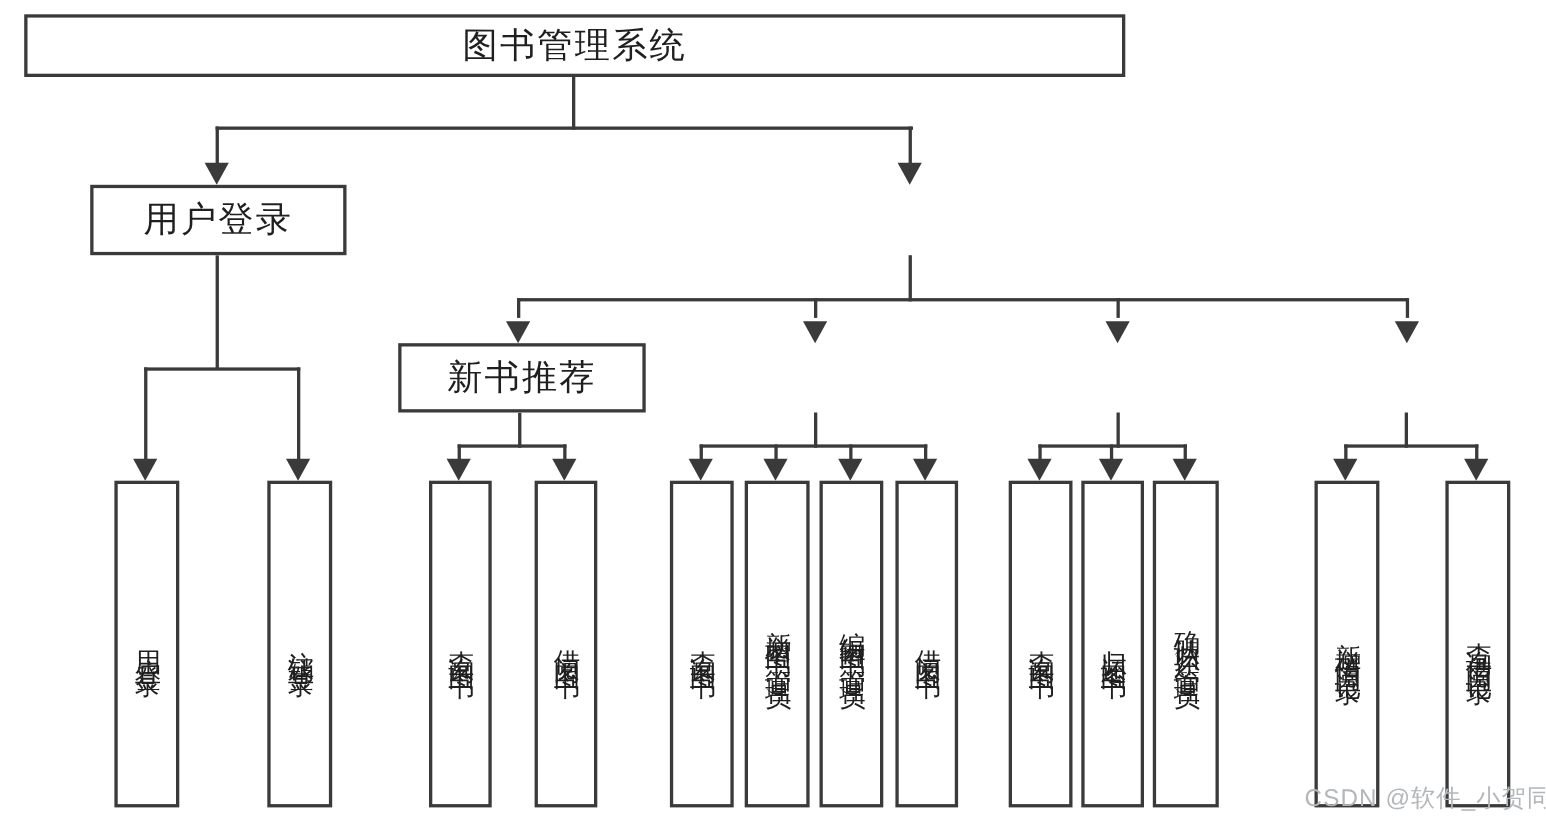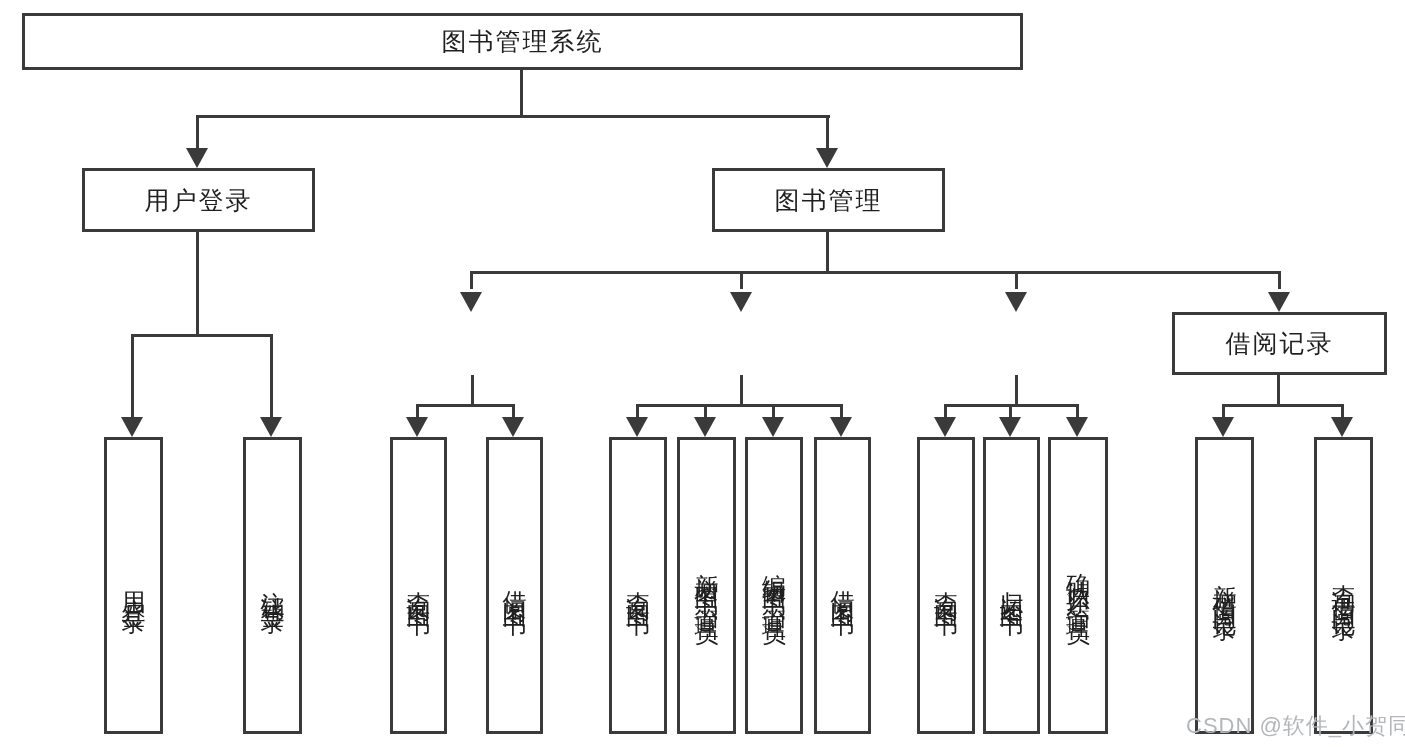--- a/index.html
+++ b/index.html
@@ -4,21 +4,21 @@
 <style>
   html,body{margin:0;padding:0;background:#ffffff;}
   .canvas{
     position:relative;width:1405px;height:747px;background:#ffffff;
     font-family:"Liberation Sans","DejaVu Sans",sans-serif;color:#222222;overflow:hidden;
   }
   .node{
     position:absolute;box-sizing:border-box;border:3px solid #3a3a3a;background:#ffffff;
     display:flex;align-items:center;justify-content:center;
   }
-  .node .lbl{font-size:25px;letter-spacing:2px;color:#1f1f1f;white-space:nowrap;}
+  .node .lbl{font-size:32px;letter-spacing:2px;color:#1f1f1f;white-space:nowrap;}
   .vnode .lbl{
     writing-mode:vertical-rl;text-orientation:mixed;
     font-size:24px;letter-spacing:7px;line-height:1;white-space:normal;
   }
   .line{position:absolute;background:#3a3a3a;}
   .line.v{width:3px;}
   .line.h{height:3px;}
   .arrow{
     position:absolute;width:0;height:0;
     border-left:11px solid transparent;border-right:11px solid transparent;
@@ -93,26 +93,23 @@
   <div class="arrow" style="left:1212px;top:417px"></div>
   <div class="arrow" style="left:1331px;top:417px"></div>
 
   <div class="node" style="left:22px;top:13px;width:1001px;height:57px">
     <span class="lbl">图书管理系统</span>
   </div>
 
   <div class="node" style="left:82px;top:168px;width:233px;height:64px">
     <span class="lbl">用户登录</span>
   </div>
-  <div class="node" style="left:712px;top:168px;width:233px;height:64px">
-    <span class="lbl">图书管理</span>
-  </div>
 
-  <div class="node" style="left:1172px;top:312px;width:215px;height:63px">
-    <span class="lbl">借阅记录</span>
+  <div class="node" style="left:362px;top:312px;width:225px;height:63px">
+    <span class="lbl">新书推荐</span>
   </div>
 
   <div class="node vnode" style="left:104px;top:437px;width:59px;height:297px">
     <span class="lbl">用户登录</span>
   </div>
   <div class="node vnode" style="left:243px;top:437px;width:59px;height:297px">
     <span class="lbl">注销登录</span>
   </div>
 
   <div class="node vnode" style="left:390px;top:437px;width:57px;height:297px">

